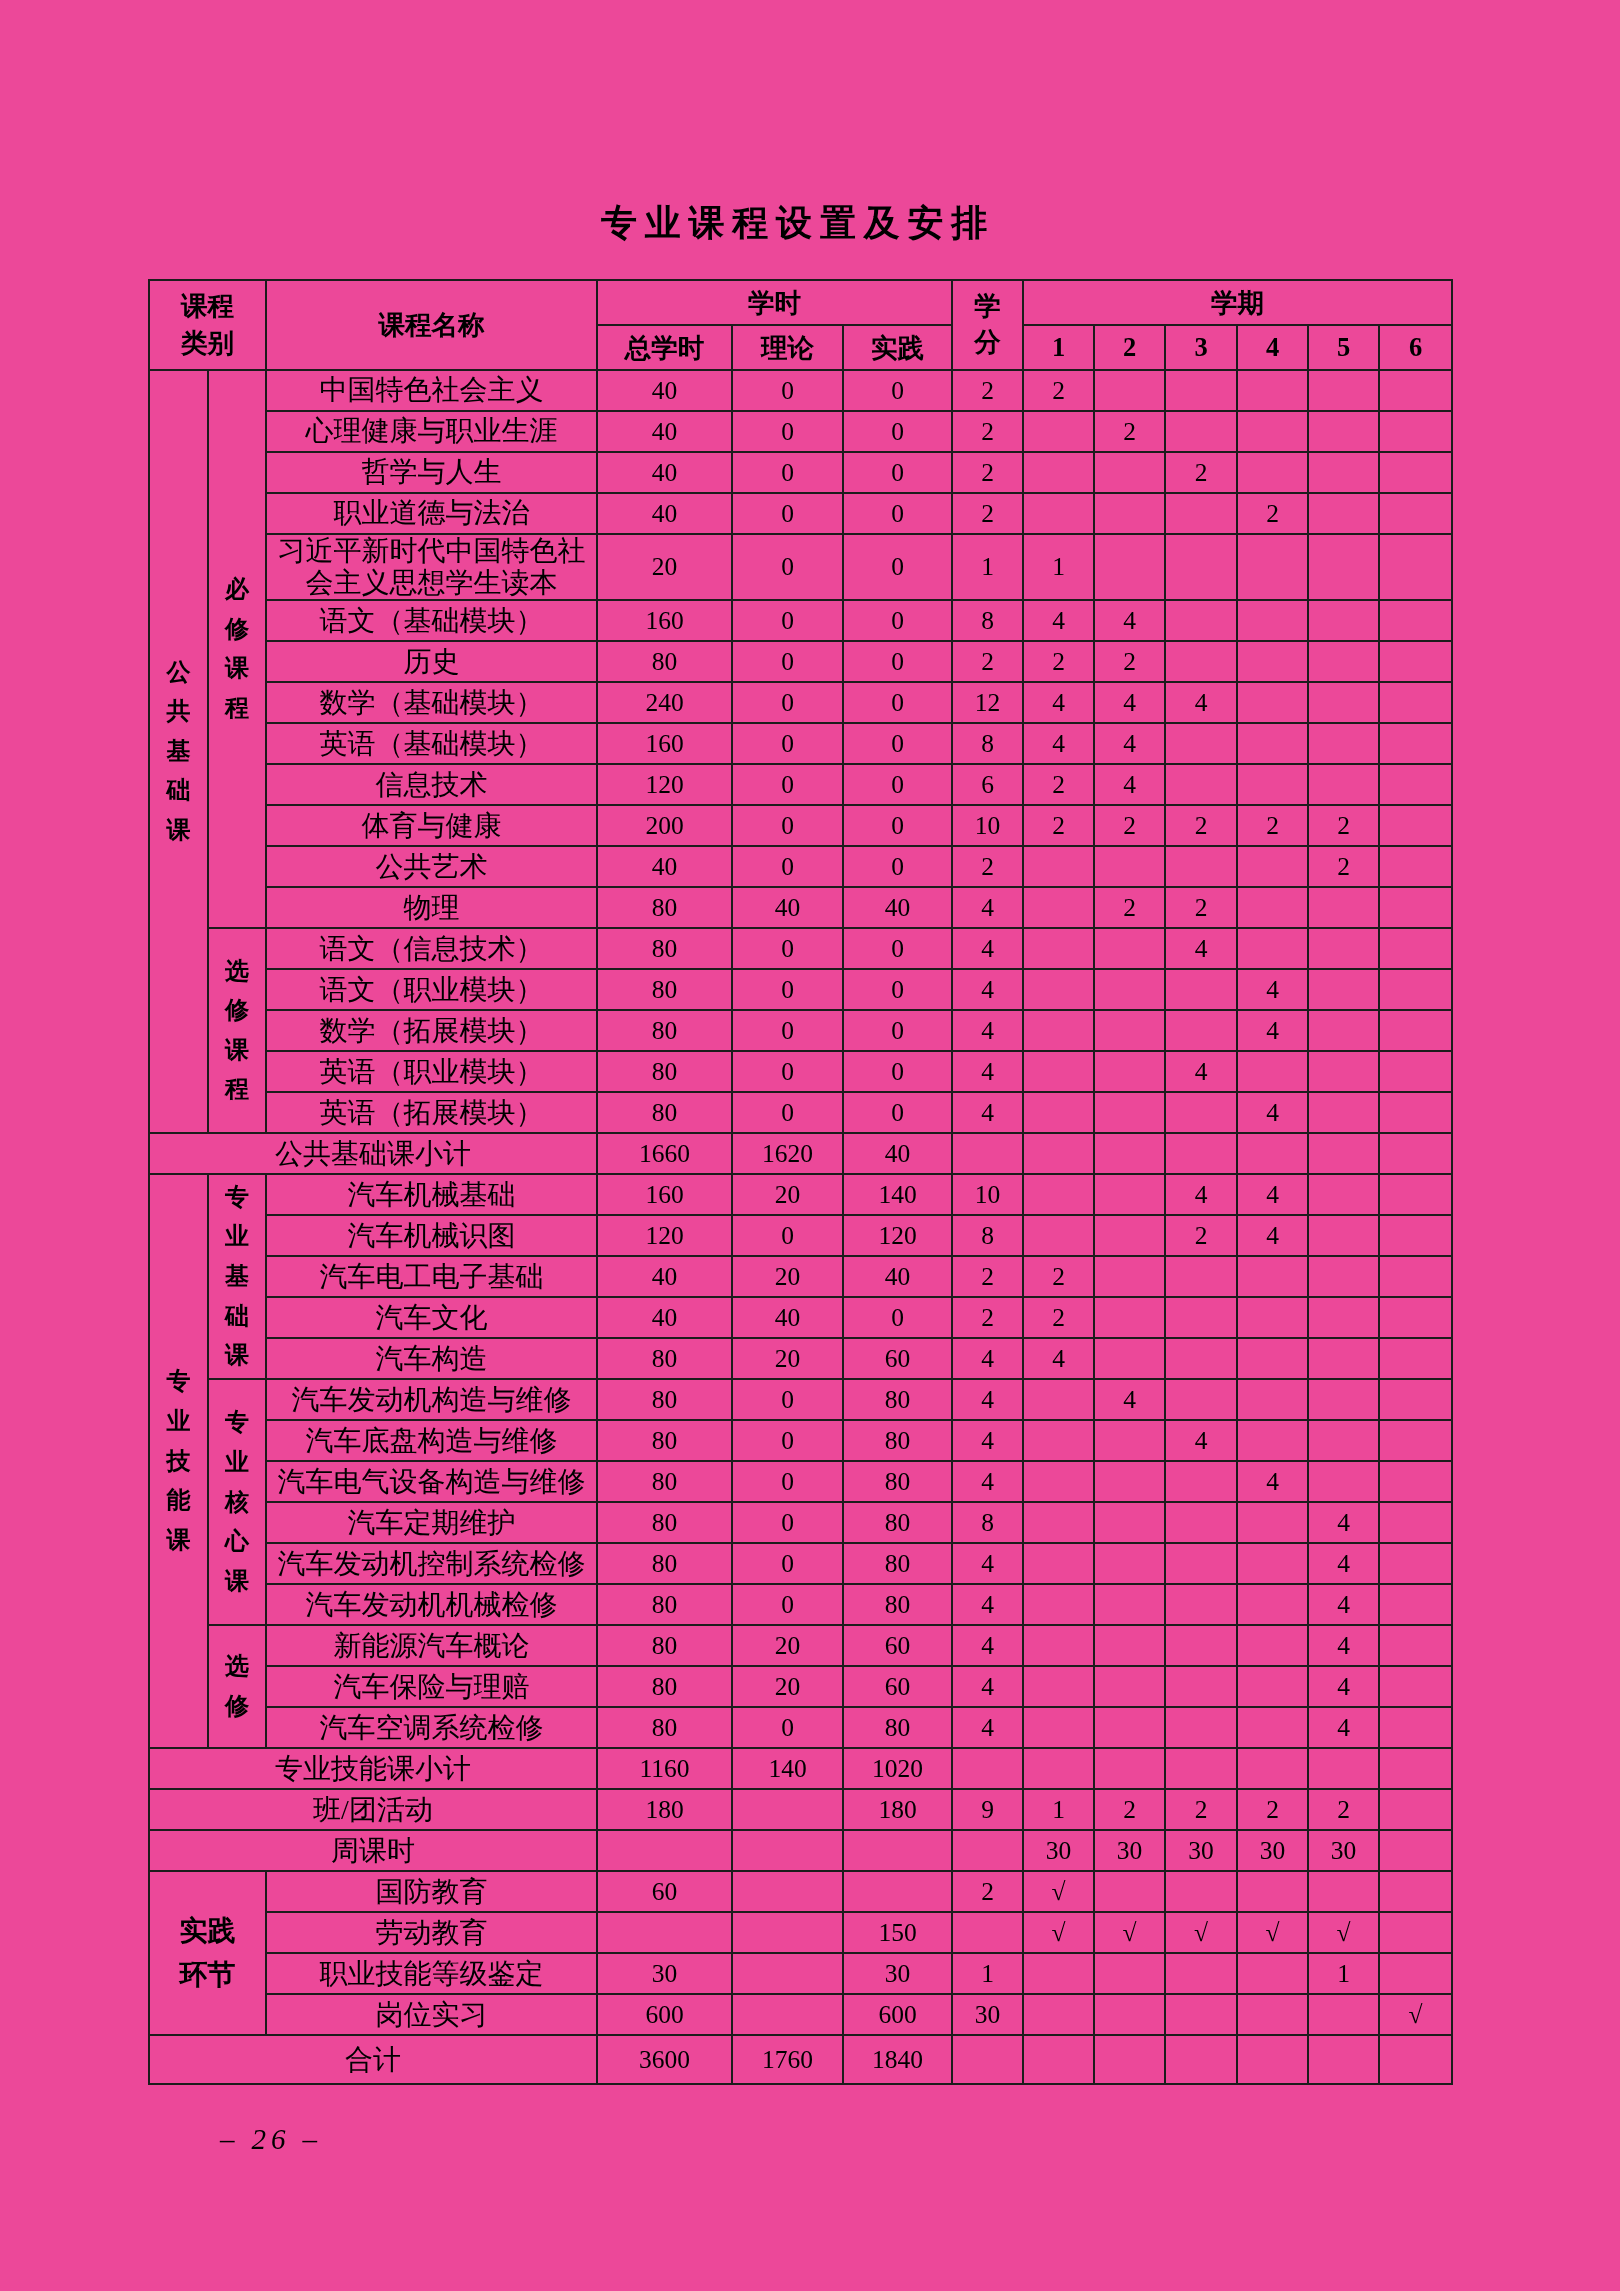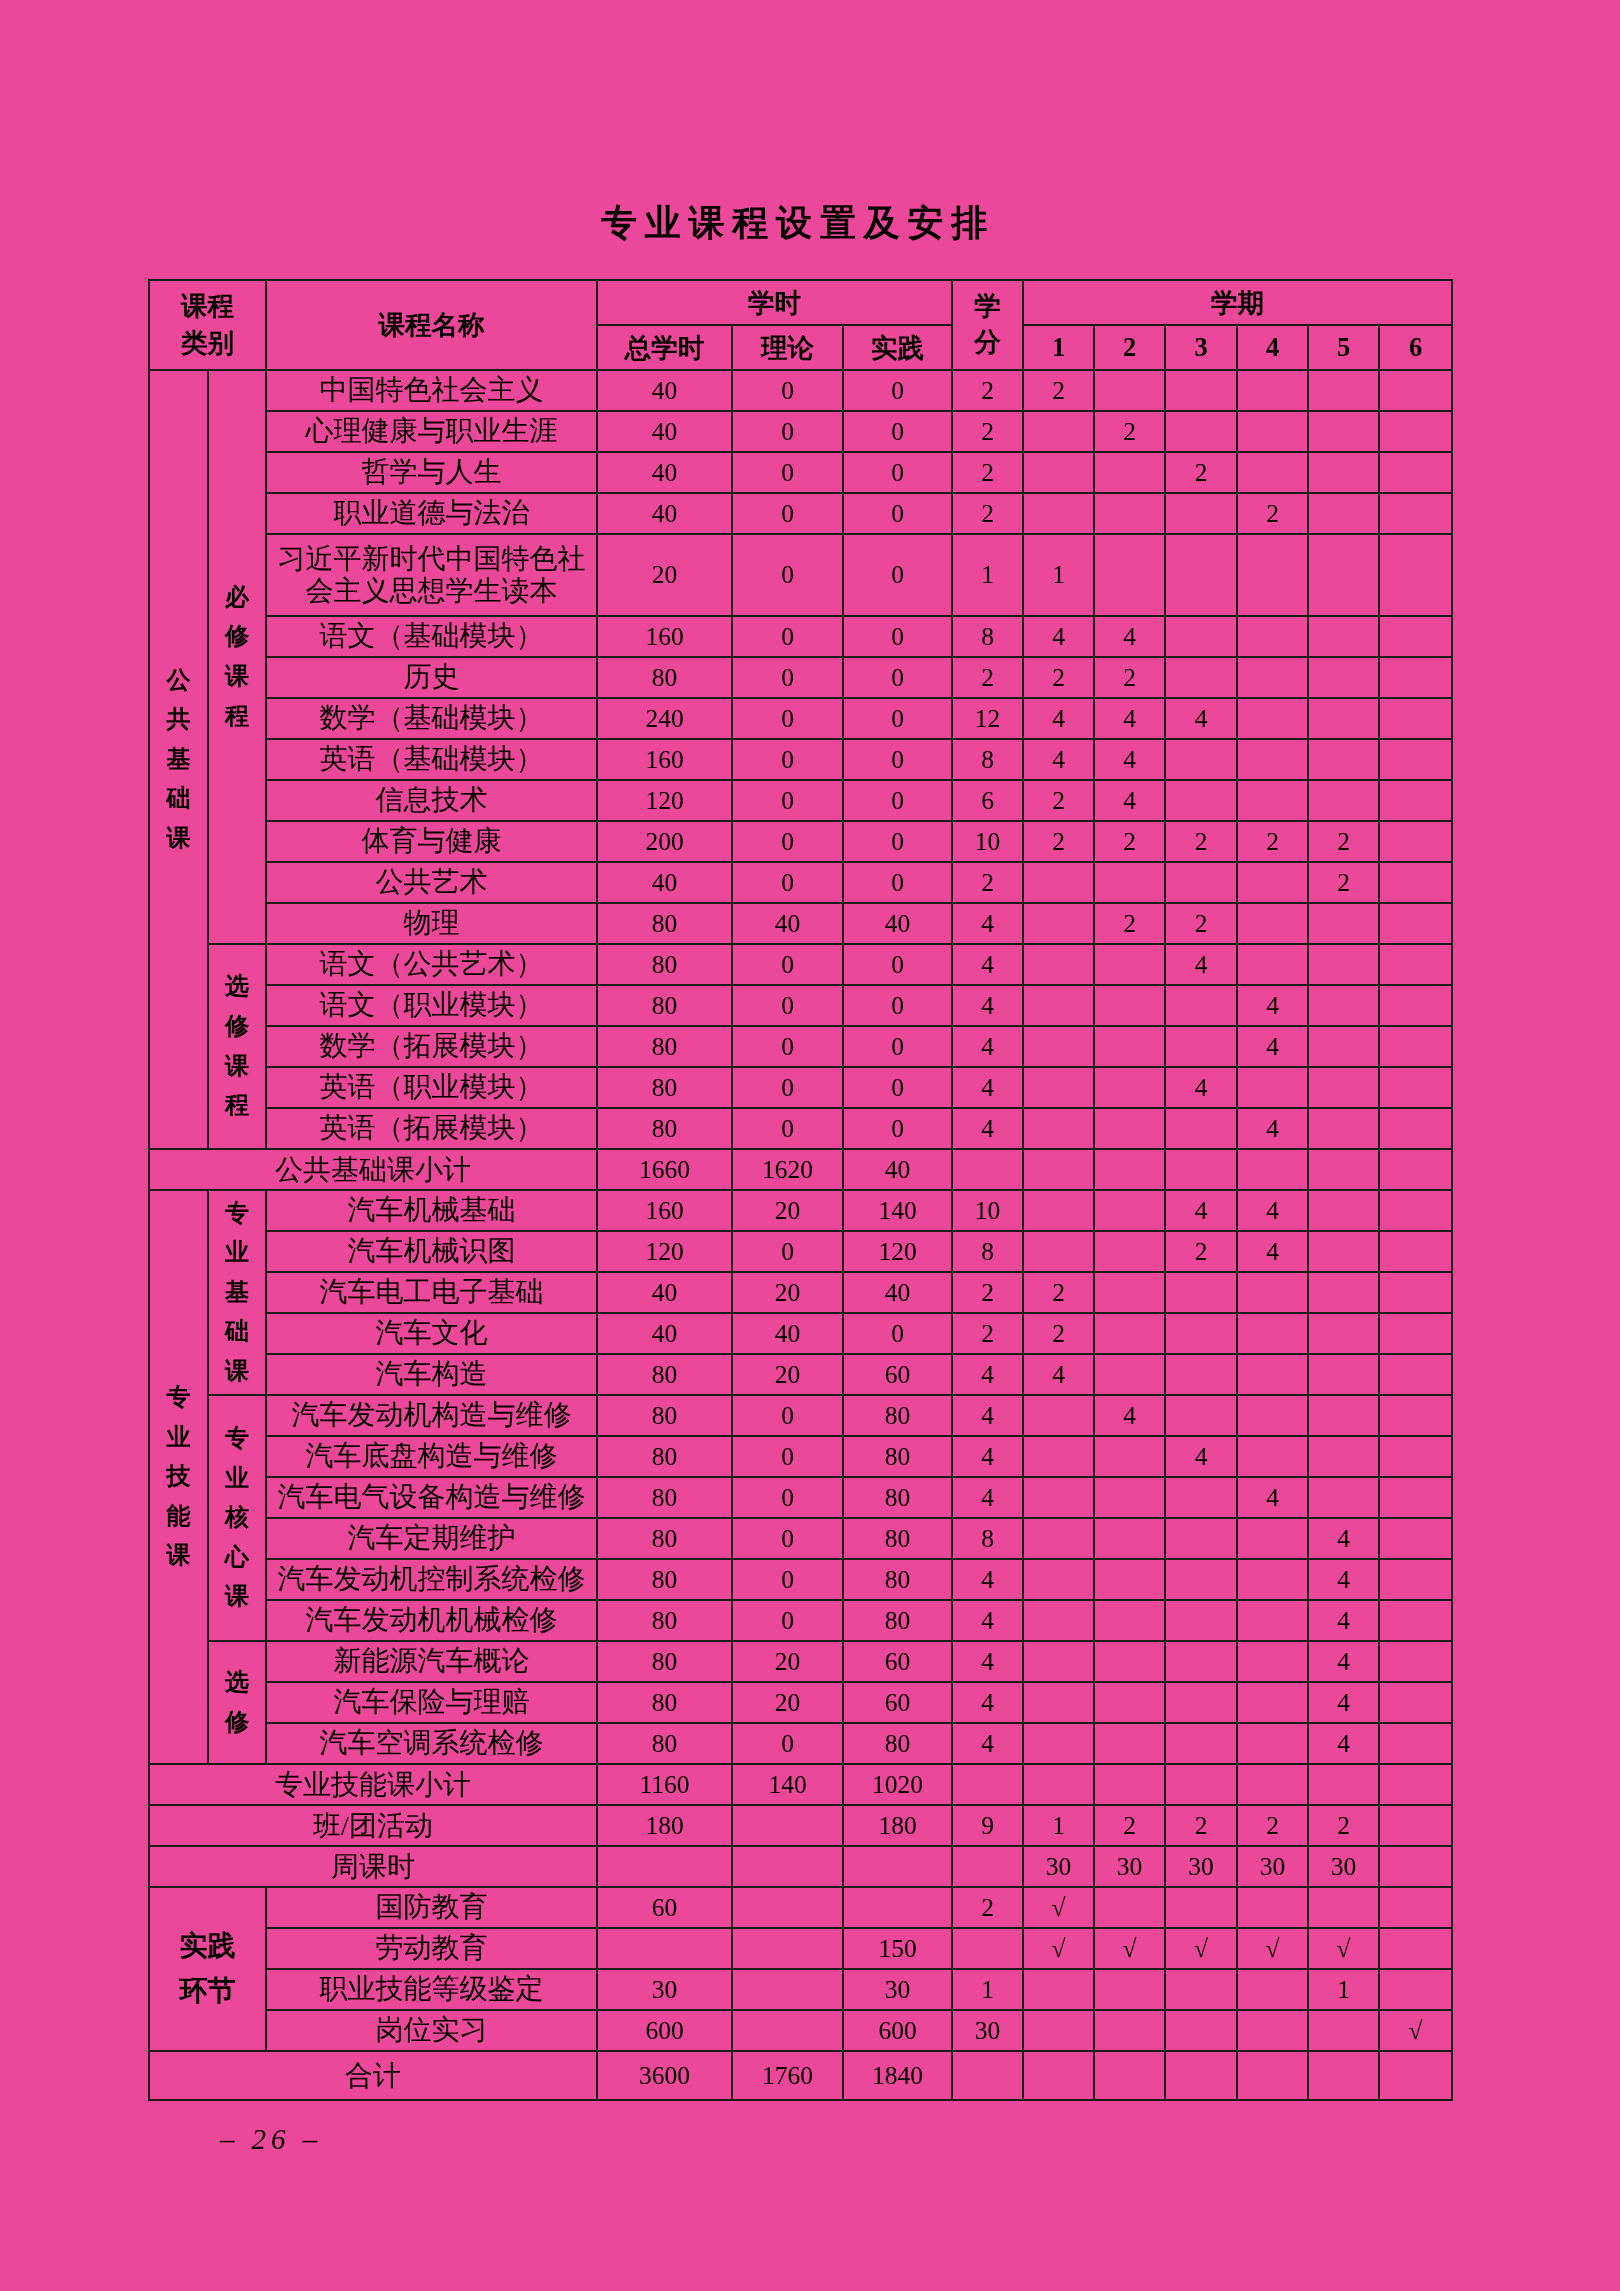--- a/index.html
+++ b/index.html
@@ -26,21 +26,21 @@
     border:2px solid #1c1c1c;
     padding:0;margin:0;
     text-align:center;vertical-align:middle;
     font-size:24.5px;font-weight:normal;
     overflow:hidden;
   }
   thead th{font-weight:bold;font-size:26.5px;}
   thead tr{height:45px;margin-left:10px;}
   thead tr:last-child th{border-bottom:2.9px solid #1c1c1c;}
   tbody tr{height:41px;}
-  tbody tr.tall{height:82px;padding-left:17px;}
+  tbody tr.tall{height:66px;padding-left:17px;}
   tbody tr.grand-total{height:49px;}
   .name{font-size:28px;line-height:1.15;}
   .num{font-size:25.5px;}
   .b{font-weight:normal;}
   .big{font-size:28px;}
   
   .vlabel{
     font-size:24px;font-weight:bold;line-height:1.65;
     padding:0 13.7px;word-break:break-all;
   }
@@ -270,21 +270,21 @@
           <td class="num">4</td>
           <td class="num"></td>
           <td class="num">2</td>
           <td class="num">2</td>
           <td class="num"></td>
           <td class="num"></td>
           <td class="num"></td>
         </tr>
         <tr>
           <td class="vlabel" rowspan="5">选修课程</td>
-          <td class="name">语文（公共艺术）</td>
+          <td class="name">语文（信息技术）</td>
           <td class="num">80</td>
           <td class="num">0</td>
           <td class="num">0</td>
           <td class="num">4</td>
           <td class="num"></td>
           <td class="num"></td>
           <td class="num">4</td>
           <td class="num"></td>
           <td class="num"></td>
           <td class="num"></td>

